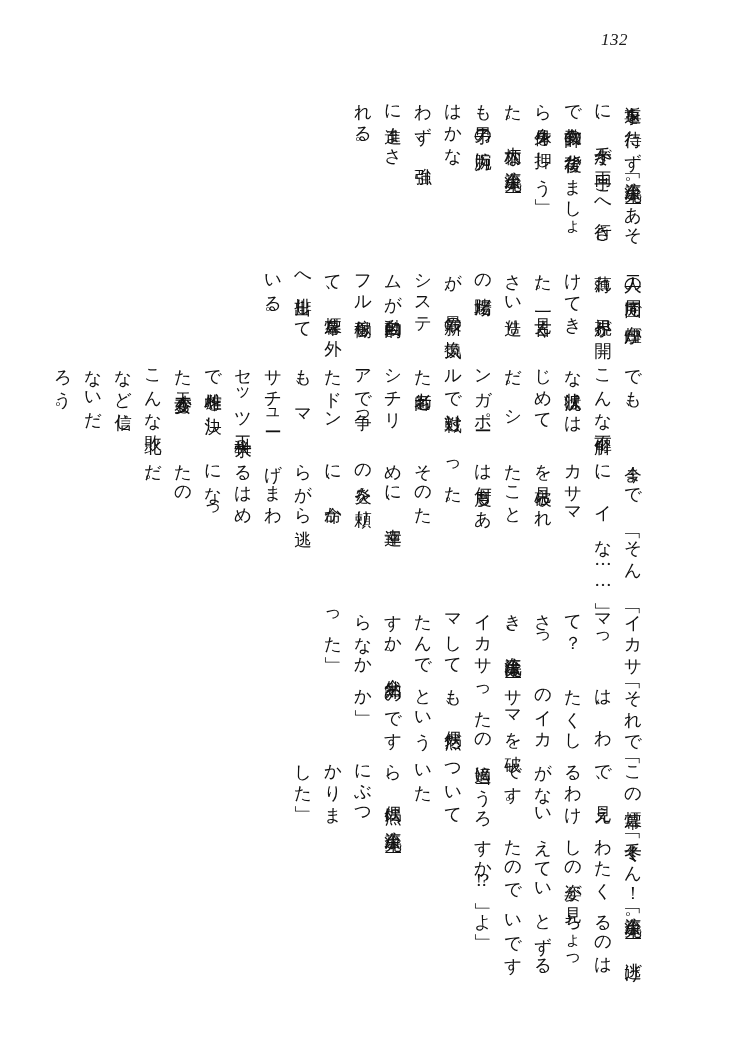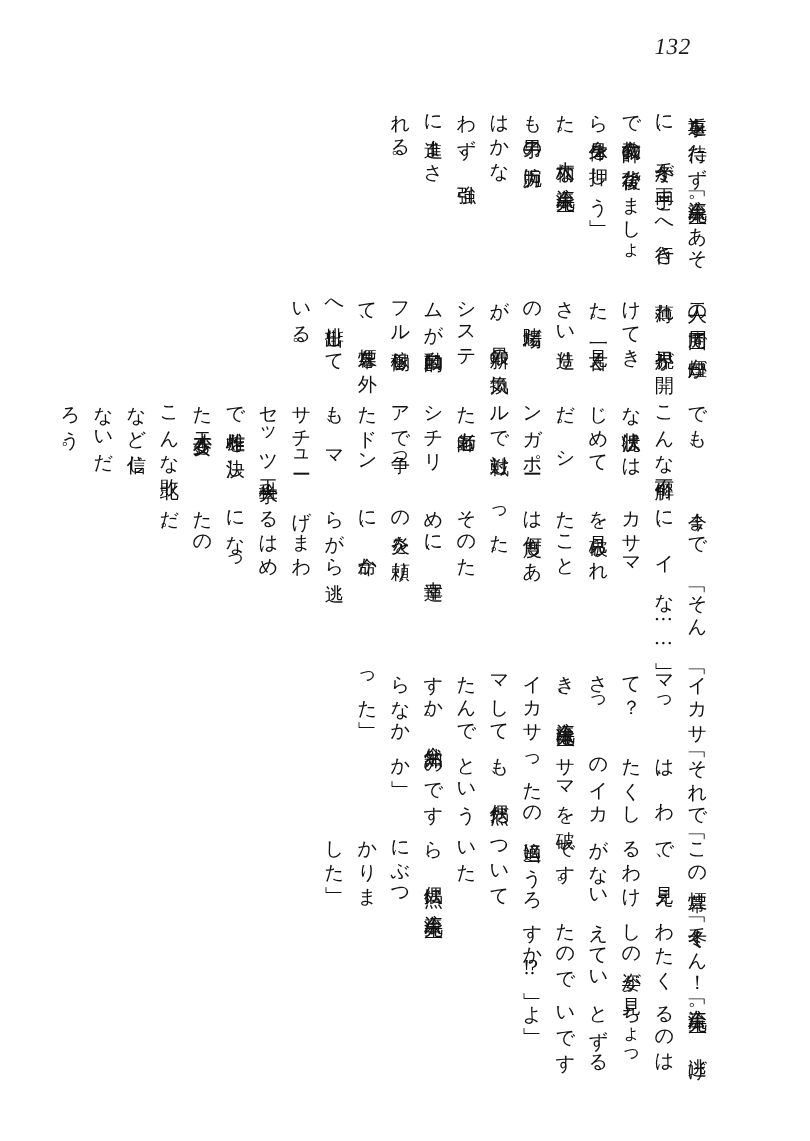--- a/index.html
+++ b/index.html
@@ -18,21 +18,21 @@
     position: relative;
     width: 736px;
     height: 1037px;
     background: #ffffff;
     box-sizing: border-box;
   }
   .page-number {
     position: absolute;
     top: 30px;
     right: 108px;
-    font-size: 21px;
+    font-size: 17px;
     font-style: italic;
     font-family: "Liberation Serif", "DejaVu Serif", serif;
     letter-spacing: 0.5px;
     color: #1a1a1a;
   }
   .text-body {
     position: absolute;
     top: 72px;
     right: 88px;
     left: 78px;

